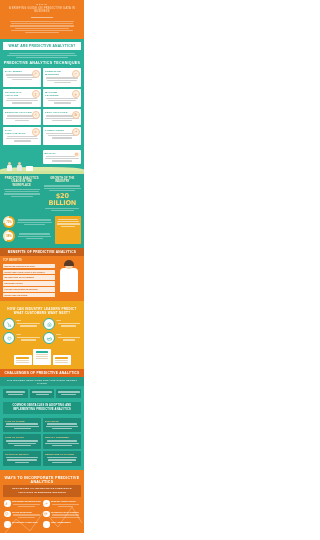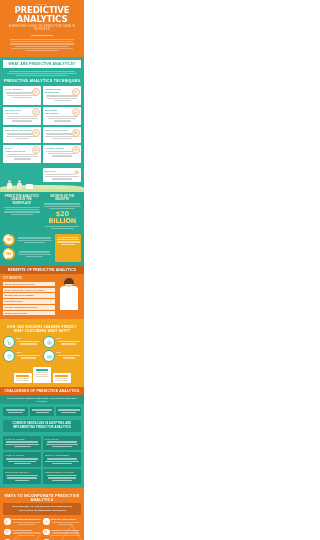--- a/index.html
+++ b/index.html
@@ -97,21 +97,20 @@
   .wtxt .t{font-size:2.1px;font-weight:bold;color:#fff;text-transform:uppercase;line-height:2.6px;}
   .zig{position:absolute;left:0;right:0;top:0;bottom:0;pointer-events:none;}
 </style>
 </head>
 <body>
 
 <div class="page">
 
   <div class="hdr">
     <div class="hdr-kicker">REGIS</div>
-    <div class="hdr-title">PREDICTIVE ANALYTICS</div>
     <div class="hdr-sub">A BRIEFING GUIDE ON PREDICTIVE DATA IN BUSINESS</div>
     <div class="hdr-rule"></div>
     <div class="hdr-body">
       <span class="tl lighter w95"></span>
       <span class="tl lighter w90"></span>
       <span class="tl lighter w95"></span>
       <span class="tl lighter w80"></span>
       <span class="tl lighter w90"></span>
       <span class="tl lighter w50"></span>
     </div>

